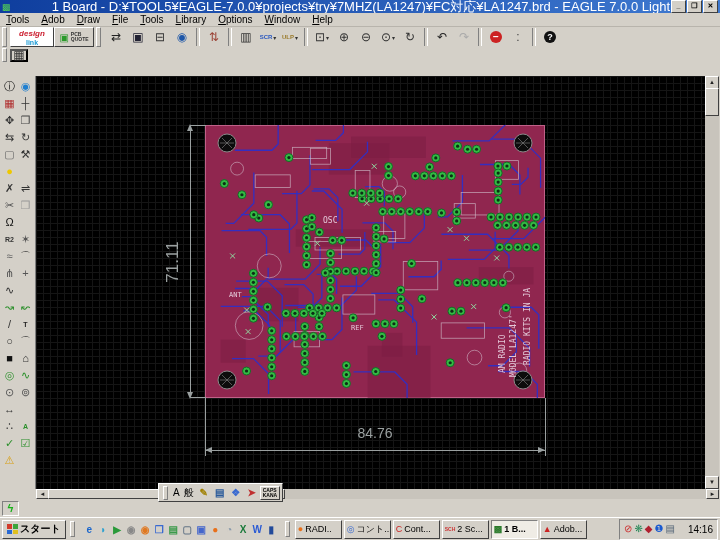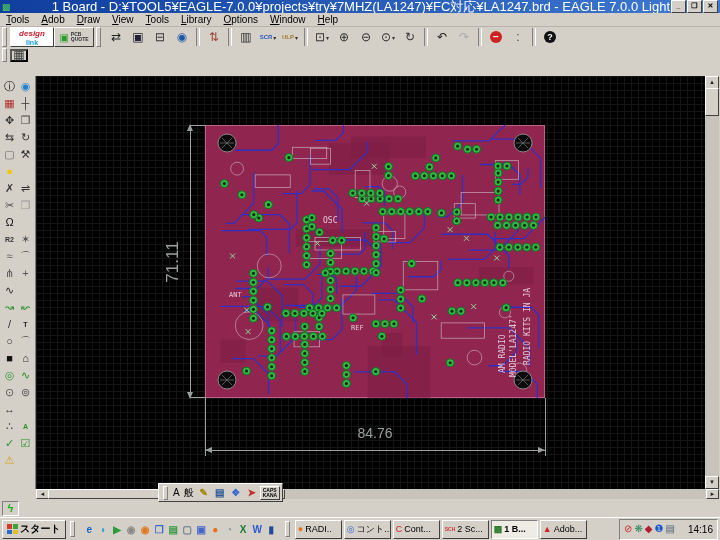--- a/index.html
+++ b/index.html
@@ -104,21 +104,21 @@
     <span class="wbtn out">_</span>
     <span class="wbtn out">❐</span>
     <span class="wbtn out">✕</span>
   </div>
 
   <div id="menubar">
 
   <span class="mi">Tools</span>
       <span class="mi">Adob</span>
       <span class="mi">Draw</span>
-      <span class="mi">View</span>
+      <span class="mi">File</span>
       <span class="mi">Tools</span>
       <span class="mi">Library</span>
       <span class="mi">Options</span>
       <span class="mi">Window</span>
       <span class="mi">Help</span>
     </div>
 
   <div id="toolbar">
     <span class="grip"></span>
     <button id="logo-designlink" class="out">

